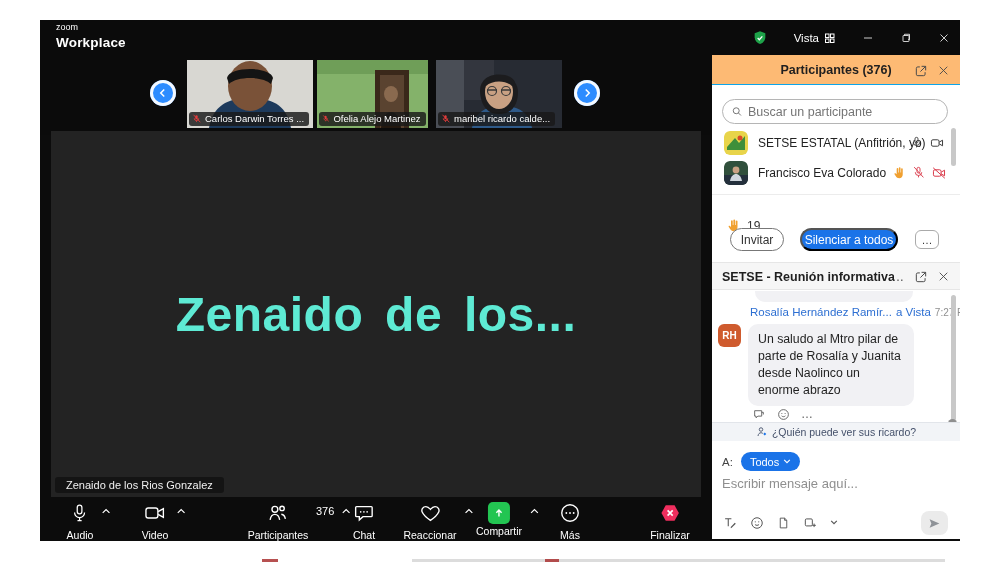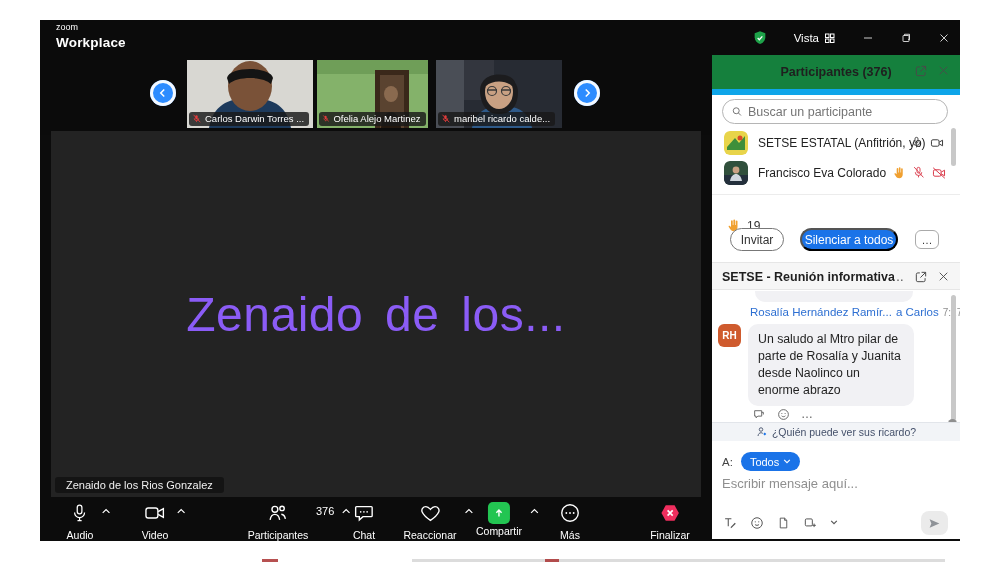--- a/index.html
+++ b/index.html
@@ -27,38 +27,38 @@
   .tile-2 { left:277px; width:111px; }
   .tile-3 { left:396px; width:126px; }
   .tile svg.scene { position:absolute; inset:0; width:100%; height:100%; }
   .tile-pill { position:absolute; left:2px; bottom:2px; max-width:96%; background:rgba(25,25,25,.82); color:#fff;
                font-size:9.5px; padding:1px 5px 2px 3px; border-radius:3px; white-space:nowrap; overflow:hidden;
                display:flex; align-items:center; gap:4px; }
 
   
   .stage { position:absolute; left:11px; top:111px; width:650px; height:366px; background:#232323;
            display:flex; align-items:center; justify-content:center; }
-  .big-name { color:#8b5cf6; font-size:48px; font-weight:400; word-spacing:8px; letter-spacing:.5px; }
+  .big-name { color:#5eead4; font-size:48px; font-weight:700; word-spacing:8px; letter-spacing:.5px; }
   .name-tag { position:absolute; left:4px; bottom:4px; background:rgba(18,18,18,.85); color:#efefef;
               font-size:11px; padding:2px 11px; border-radius:3px; }
 
   
   .toolbar { position:absolute; left:0; top:477px; width:672px; height:44px; background:#0c0c0c; }
   .tb-btn { position:absolute; top:5px; transform:translateX(-50%); text-align:center; color:#fff; }
   .tb-ico { display:inline-block; height:22px; }
   .tb-label { font-size:10.5px; margin-top:1px; white-space:nowrap; }
   .tb-chev { position:absolute; top:6px; right:-17px; }
   .tb-count { position:absolute; top:3px; right:-26px; font-size:11px; }
   .share-box { width:22px; height:22px; border-radius:5px; background:#23c552; display:flex; align-items:center; justify-content:center; }
   .frag-bar { position:absolute; left:372px; top:539px; width:533px; height:3px; background:#dcdcdc; }
   .frag { position:absolute; top:539px; height:3px; opacity:.85; }
 
   
   .panel { position:absolute; left:672px; top:35px; width:248px; height:484px; background:#fff; overflow:hidden; }
-  .p-header { position:absolute; left:0; top:0; width:100%; height:40px; background:#15803d; border-bottom:6px solid #0ea5e9;
+  .p-header { position:absolute; left:0; top:0; width:100%; height:30px; background:#fdba74; border-bottom:1px solid #0ea5e9;
               display:flex; align-items:center; }
   .p-title { position:absolute; left:0; right:0; text-align:center; font-size:12.5px; font-weight:700; color:#1f1f1f; }
   .hdr-ico { position:absolute; top:9px; color:#4a4a4a; }
   .search-box { position:absolute; left:10px; top:44px; width:226px; height:25px; border:1px solid #b5b5b5; border-radius:13px;
                 display:flex; align-items:center; padding:0 8px; gap:5px; background:#fff; }
   .search-box input { border:none; outline:none; width:100%; font-size:12.5px; color:#333; font-family:"Liberation Sans",sans-serif; }
   .search-box input::placeholder { color:#757575; }
   .p-row { position:absolute; left:0; width:100%; height:28px; }
   .p-avatar { position:absolute; left:12px; top:2px; width:24px; height:24px; border-radius:6px; overflow:hidden; }
   .p-name { position:absolute; left:46px; top:7px; font-size:12px; color:#222; white-space:nowrap; }
@@ -445,21 +445,21 @@
         <svg width="13" height="13" viewBox="0 0 24 24" stroke="#4a4a4a" stroke-width="1.7">
               <path d="M5 5l14 14M19 5L5 19"></path>
             </svg>
       </span>
     </div>
 
     <div class="partial-bubble"></div>
 
     <div class="msg-meta">
       <span class="msg-sender">Rosalía Hernández Ramír...</span>
-      <span class="msg-to">a Carlos</span>
+      <span class="msg-to">a Vista</span>
       <span class="msg-time">7:27 PM</span>
     </div>
 
     <div class="msg-avatar">RH</div>
     <div class="msg-bubble">Un saludo al Mtro pilar de parte de Rosalía y Juanita desde Naolinco un enorme abrazo</div>
 
     <div class="msg-actions">
       <svg width="14" height="13" viewBox="0 0 24 24" fill="none" stroke="#5f5f5f" stroke-width="1.7">
             <path d="M4 5h13v10H10l-3.5 3v-3H4z"></path>
             <path d="M17 8h3v4"></path>

